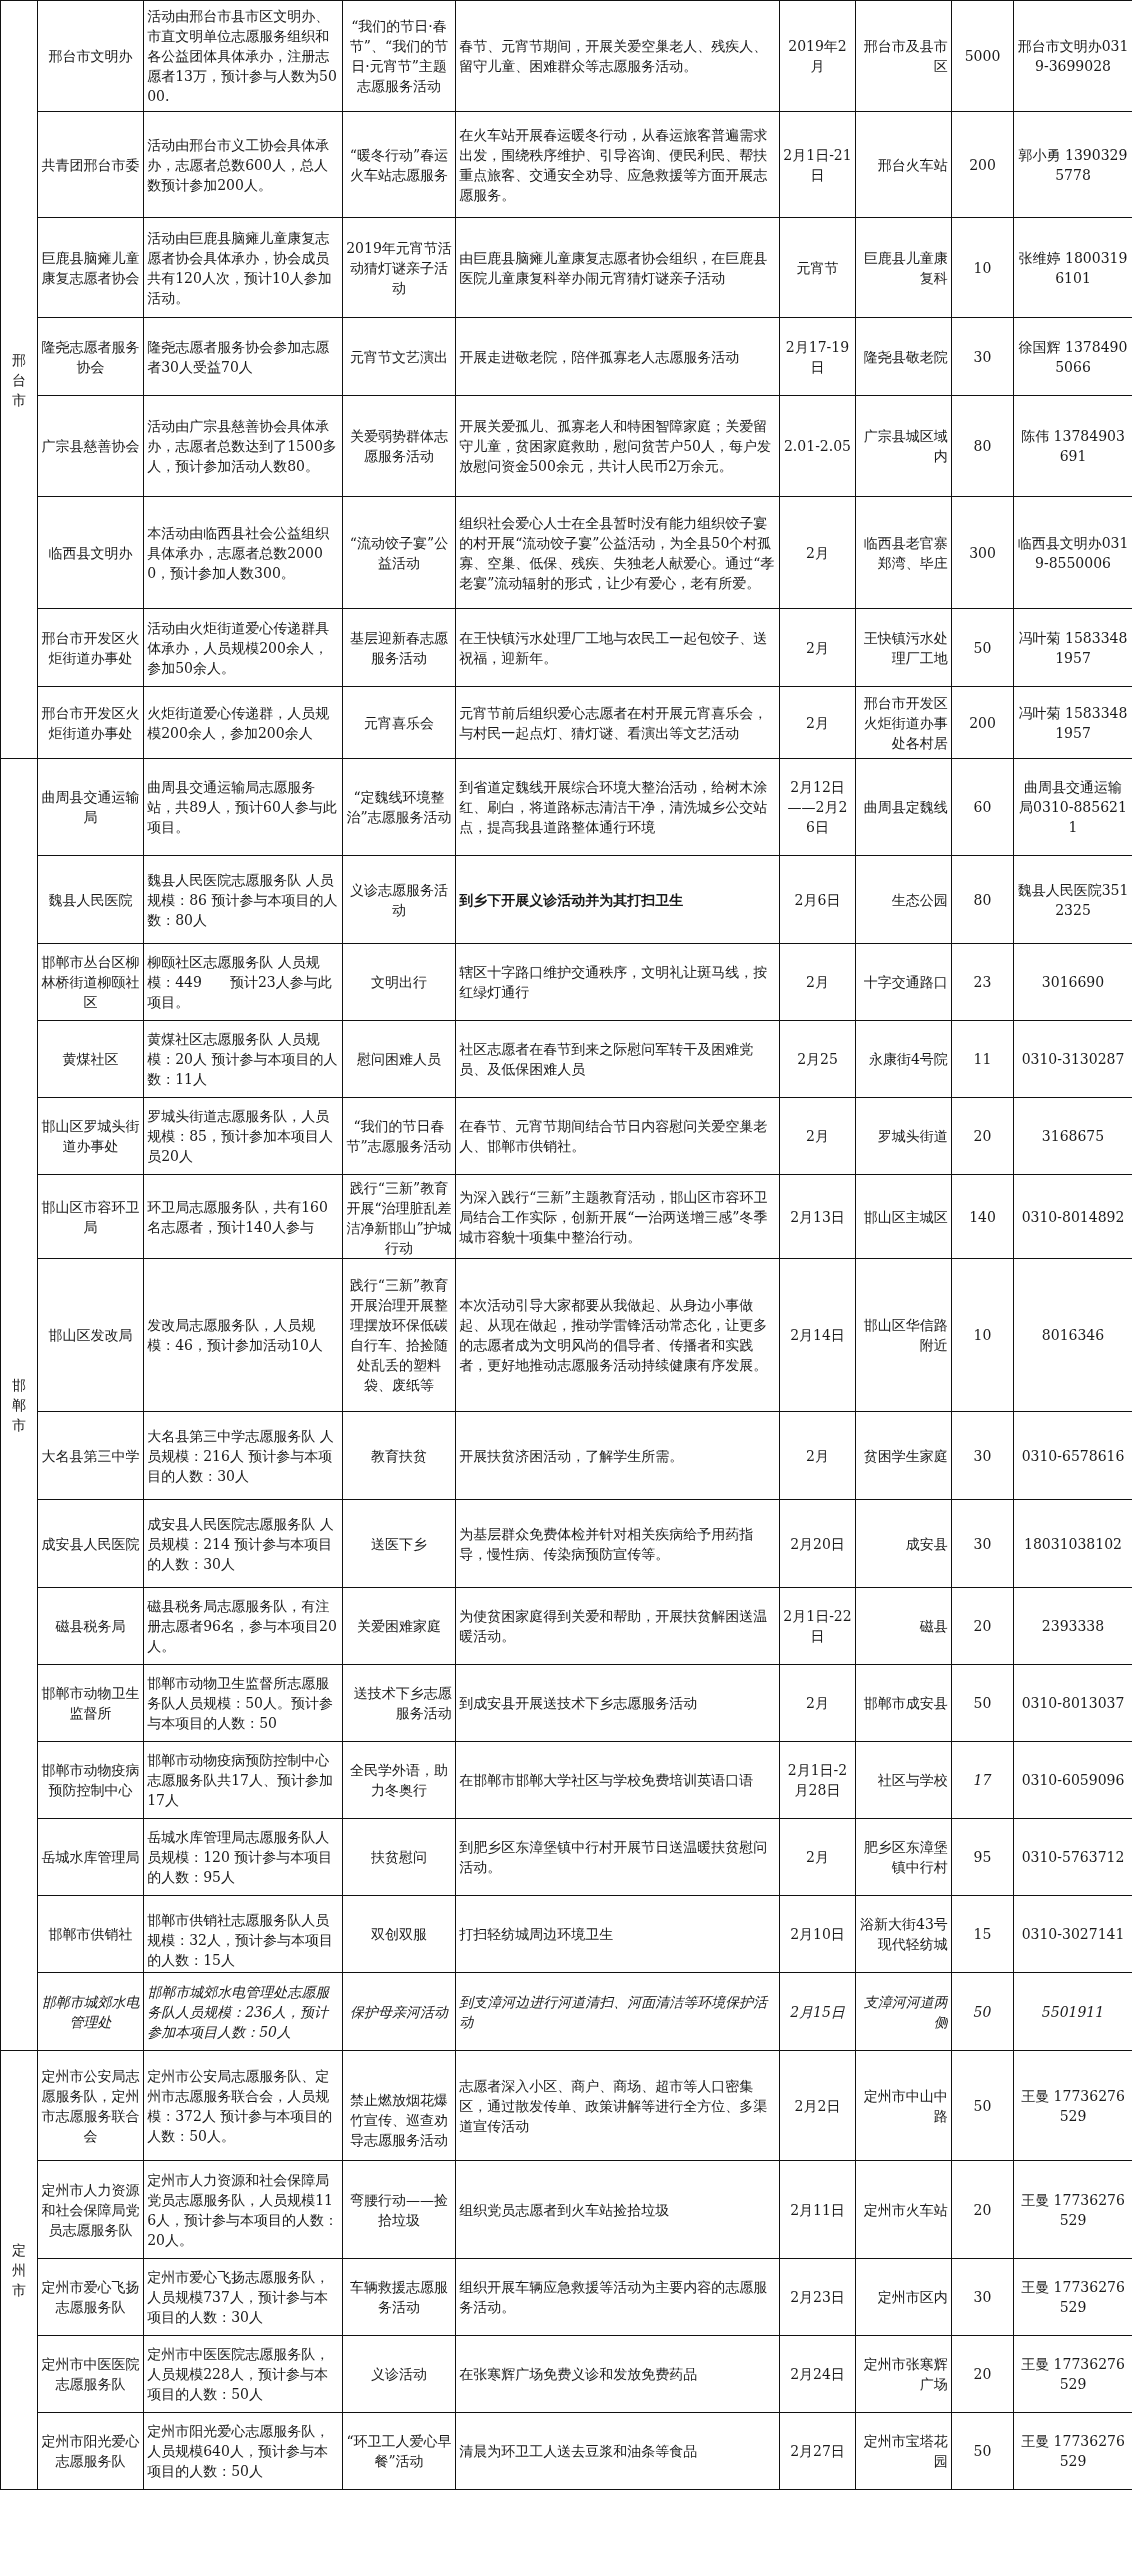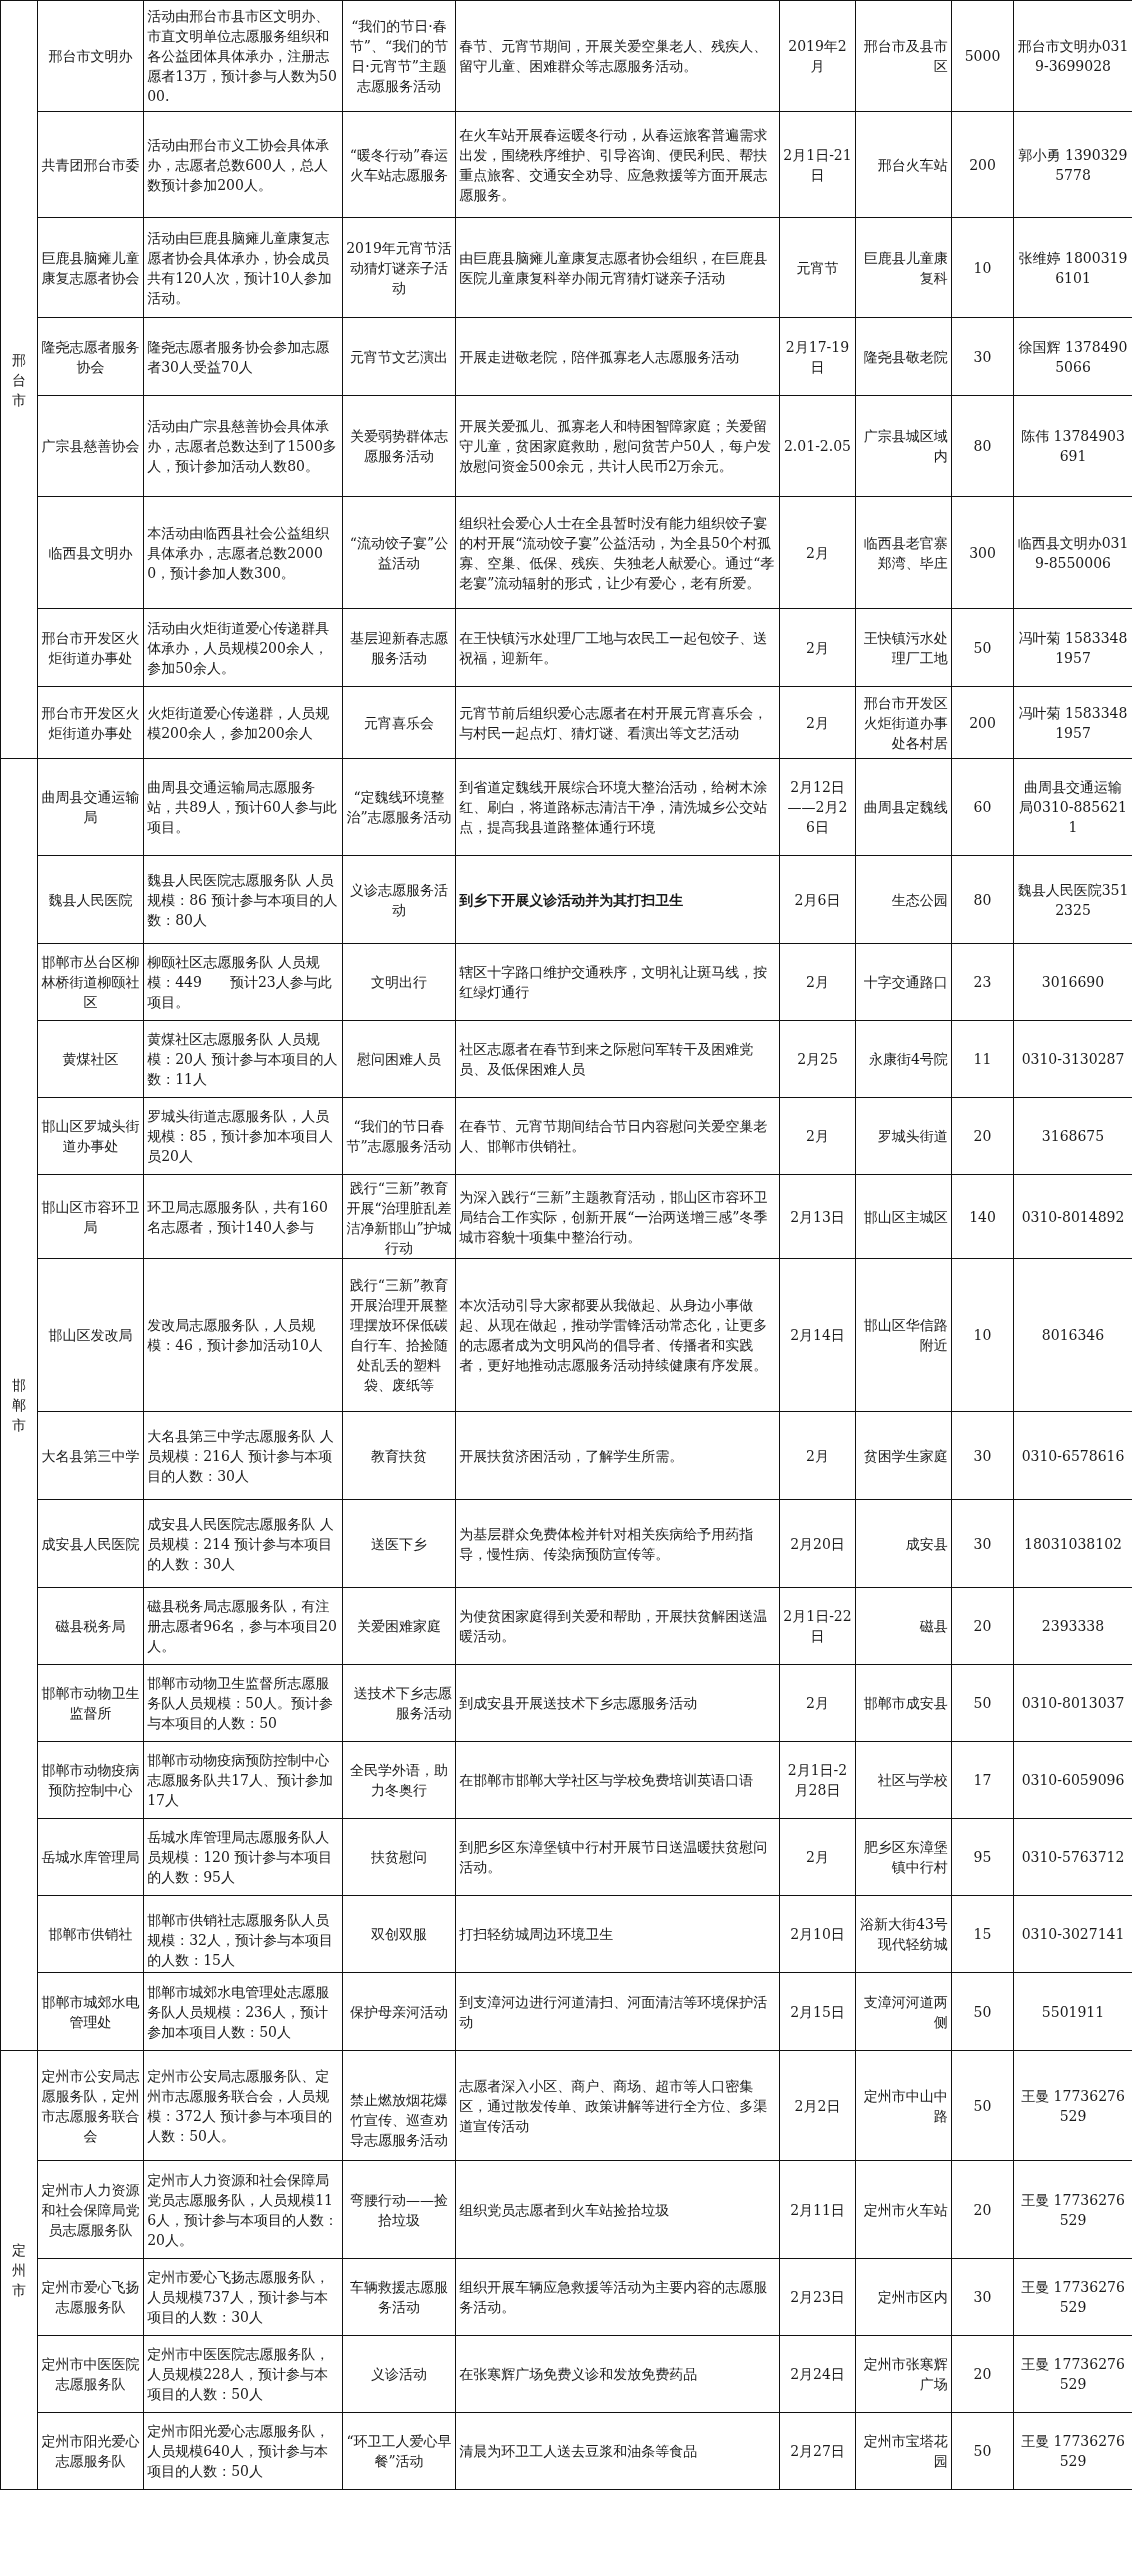--- a/index.html
+++ b/index.html
@@ -544,21 +544,21 @@
         <td class="content">
           <div class="cell-inner" style="max-height: 71px;">在邯郸市邯郸大学社区与学校免费培训英语口语</div>
         </td>
         <td class="time">
           <div class="cell-inner" style="max-height: 71px;">2月1日-2月28日</div>
         </td>
         <td class="place">
           <div class="cell-inner" style="max-height: 71px;">社区与学校</div>
         </td>
         <td class="count">
-          <div class="cell-inner" style="max-height: 71px;">17</div>
+          <div class="cell-inner" style="max-height: 71px; font-style: italic;">17</div>
         </td>
         <td class="contact">
           <div class="cell-inner" style="max-height: 71px;">0310-6059096</div>
         </td>
       </tr>
       <tr style="height: 77px;">
         <td class="org">
           <div class="cell-inner" style="max-height: 71px;">岳城水库管理局</div>
         </td>
         <td class="desc-mid">
@@ -602,21 +602,21 @@
         <td class="place">
           <div class="cell-inner" style="max-height: 71px;">浴新大街43号 现代轻纺城</div>
         </td>
         <td class="count">
           <div class="cell-inner" style="max-height: 71px;">15</div>
         </td>
         <td class="contact">
           <div class="cell-inner" style="max-height: 71px;">0310-3027141</div>
         </td>
       </tr>
-      <tr style="height: 78px;">
+      <tr style="height: 78px; font-style: italic;">
         <td class="org">
           <div class="cell-inner" style="max-height: 71px;">邯郸市城郊水电管理处</div>
         </td>
         <td class="desc-mid">
           <div class="cell-inner" style="max-height: 71px;">邯郸市城郊水电管理处志愿服务队人员规模：236人，预计参加本项目人数：50人</div>
         </td>
         <td class="act">
           <div class="cell-inner" style="max-height: 71px;">保护母亲河活动</div>
         </td>
         <td class="content">

